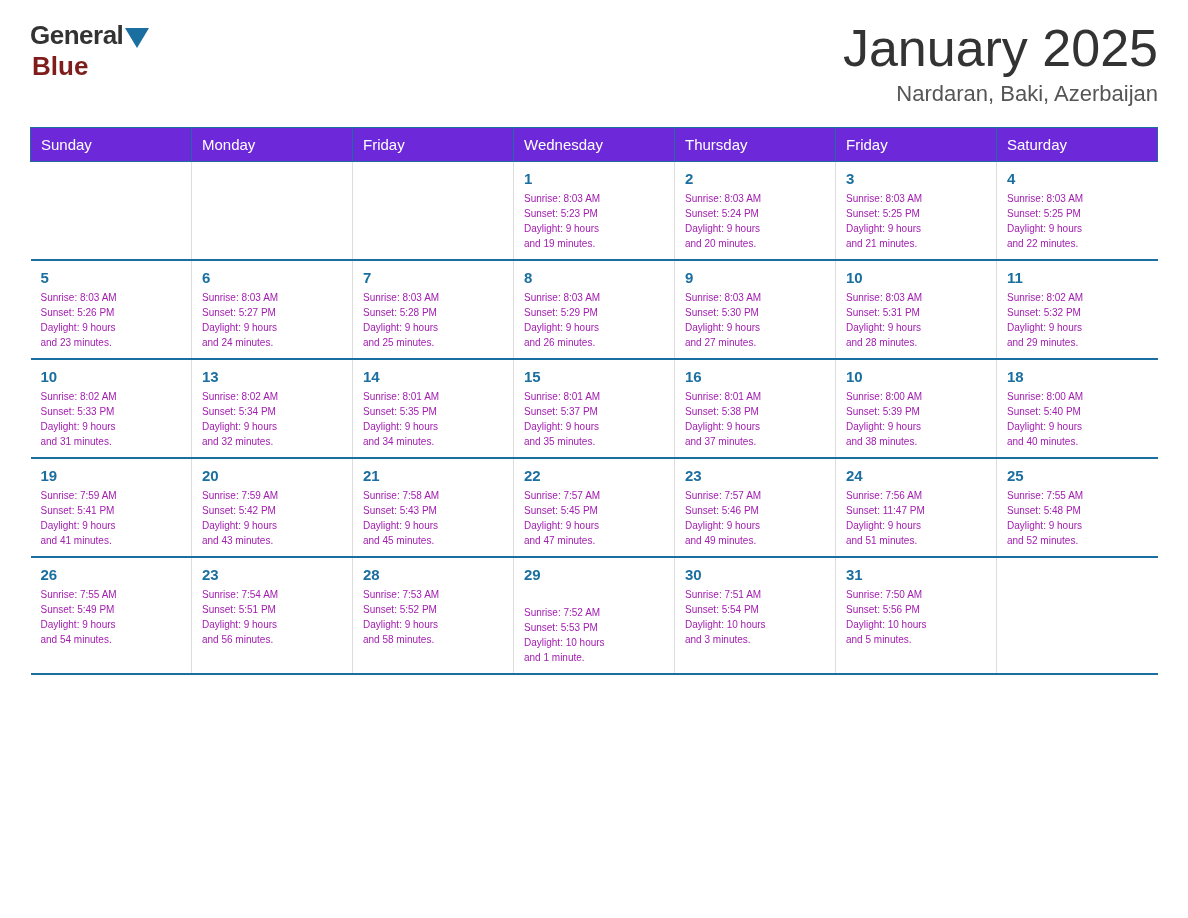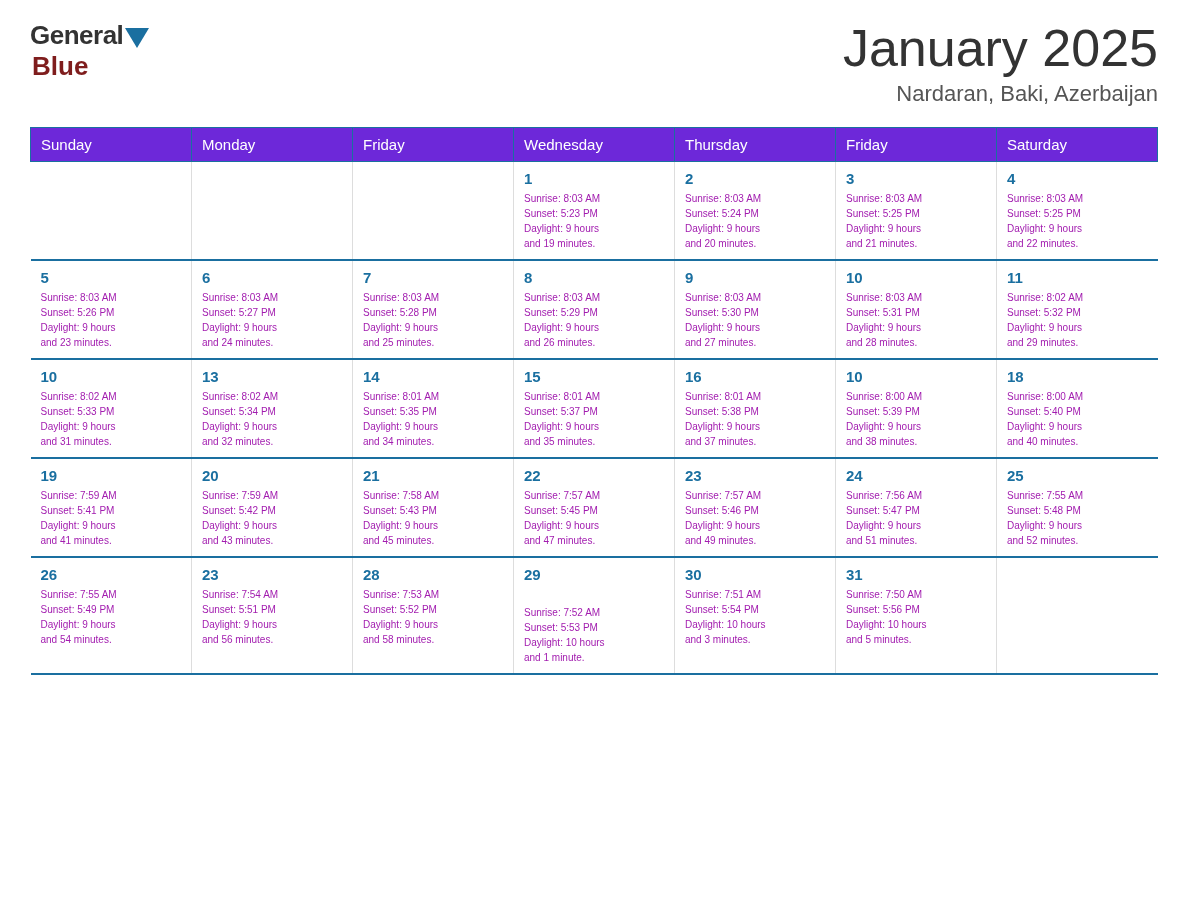--- a/index.html
+++ b/index.html
@@ -304,21 +304,21 @@
         <td>
           <span class="day-num">23</span>
           <div class="day-info" style="white-space: pre-line;">Sunrise: 7:57 AM
 Sunset: 5:46 PM
 Daylight: 9 hours
 and 49 minutes.</div>
         </td>
         <td>
           <span class="day-num">24</span>
           <div class="day-info" style="white-space: pre-line;">Sunrise: 7:56 AM
-Sunset: 5:47 PM
+Sunset: 11:47 PM
 Daylight: 9 hours
 and 51 minutes.</div>
         </td>
         <td>
           <span class="day-num">25</span>
           <div class="day-info" style="white-space: pre-line;">Sunrise: 7:55 AM
 Sunset: 5:48 PM
 Daylight: 9 hours
 and 52 minutes.</div>
         </td>

